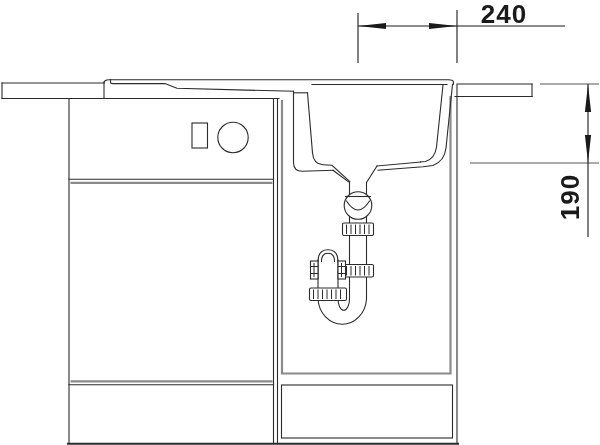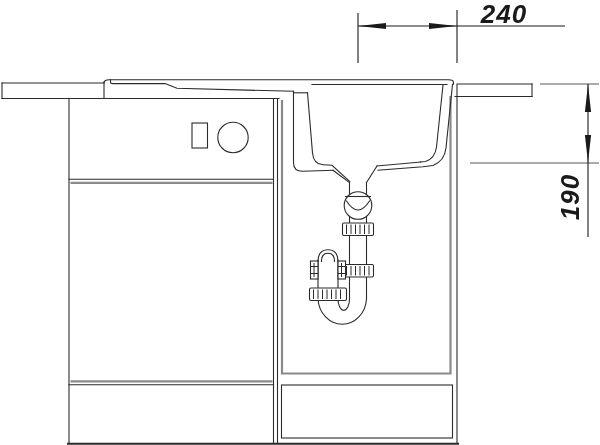--- a/index.html
+++ b/index.html
@@ -1,16 +1,16 @@
 <!DOCTYPE html>
 <html><head>
 <meta charset="utf-8">
 <style>
   html,body{margin:0;padding:0;background:#fff;}
-  .canvas{position:relative;width:600px;height:445px;background:#ffffff;overflow:hidden;font-style:italic;}
+  .canvas{position:relative;width:600px;height:445px;background:#ffffff;overflow:hidden;}
   svg{display:block;}
   .ln{stroke:#2b2b2b;stroke-width:1.1;fill:none;stroke-linecap:square;}
   .gray{stroke:#8a8a8a;stroke-width:2.2;fill:none;stroke-linecap:butt;}
   .gray2{stroke:#8f8f8f;stroke-width:1.7;fill:none;stroke-linecap:butt;}
   .wfill{fill:#ffffff;stroke:#2b2b2b;stroke-width:1.1;}
   .knurl{stroke:#2b2b2b;stroke-width:1;fill:none;}
   .arrow{fill:#1a1a1a;stroke:none;}
   .floor{stroke:#2b2b2b;stroke-width:2;fill:none;}
   .dimline{stroke:#1a1a1a;stroke-width:1.1;fill:none;}
   .dimtext{font-family:"Liberation Sans",sans-serif;font-weight:700;font-size:26px;fill:#1a1a1a;letter-spacing:1px;}

